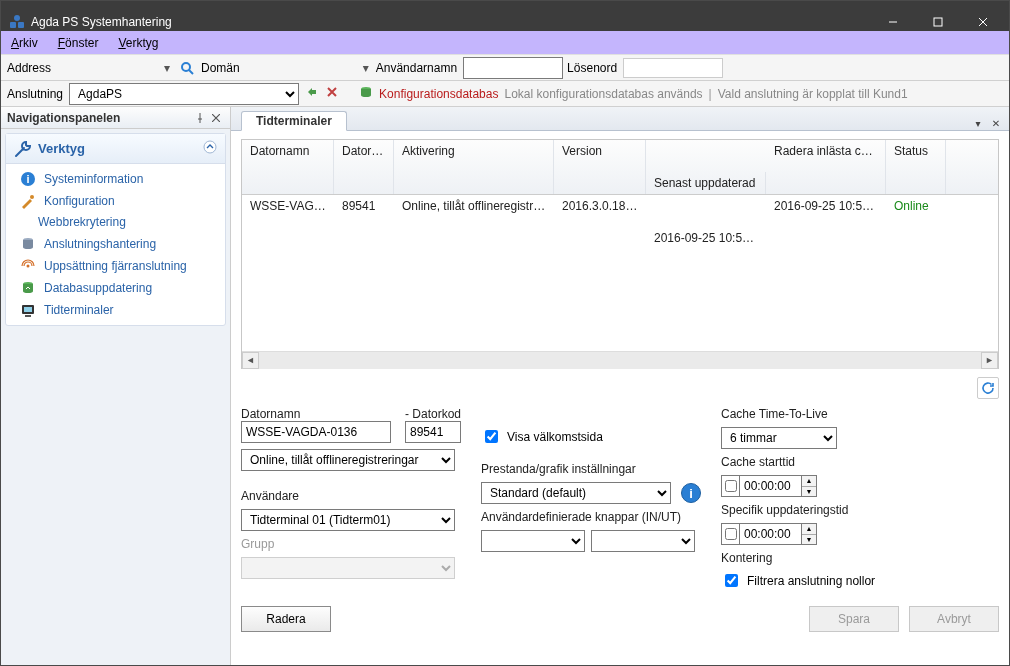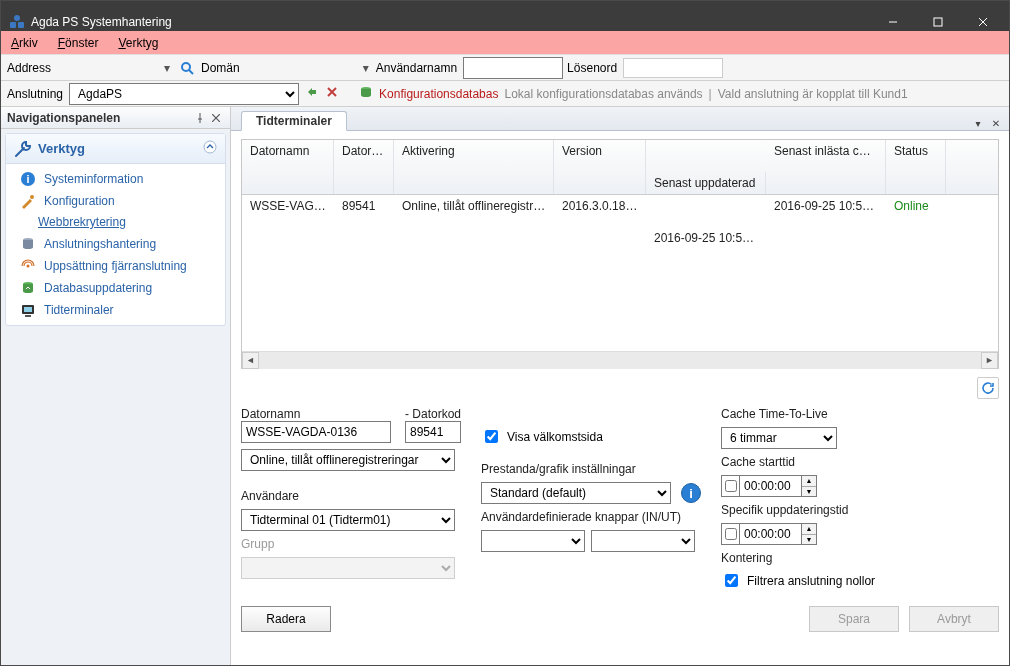--- a/index.html
+++ b/index.html
@@ -3,21 +3,21 @@
 <meta charset="utf-8">
 <style>
   * { box-sizing: border-box; font-family: "Segoe UI", Tahoma, sans-serif; }
   html,body { margin:0; padding:0; height:100%; background:#fff; }
   .window { width:1010px; height:666px; background:#fff; display:flex; flex-direction:column; border:1px solid #4a4a4a; }
   .titlebar { height:30px; background:#3c3c3c; color:#fff; display:flex; align-items:center; padding:12px 4px 0 8px; flex:0 0 auto; }
   .titlebar .app-icon { width:16px; height:16px; margin-right:6px; display:flex; }
   .titlebar .title { font-size:12px; flex:1; }
   .titlebar .win-btn { width:45px; height:30px; display:flex; align-items:center; justify-content:center; cursor:pointer; }
   .win-btn svg { stroke:#fff; }
-  .menubar { height:24px; background:#fca5a5; display:flex; align-items:center; border-bottom:1px solid #e0e0e0; flex:0 0 auto; }
+  .menubar { height:24px; background:#c4b5fd; display:flex; align-items:center; border-bottom:1px solid #e0e0e0; flex:0 0 auto; }
   .menubar .menu-item { padding:0 10px; font-size:12px; height:100%; display:flex; align-items:center; cursor:pointer; }
   .menu-item u { text-decoration:underline; }
   .toolbar { height:26px; background:#f5f5f5; border-bottom:1px solid #d0d0d0; display:flex; align-items:center; font-size:12px; gap:4px; padding:0 6px; flex:0 0 auto; }
   .toolbar label { margin-right:2px; }
   .toolbar input, .toolbar select { font-size:12px; height:20px; border:1px solid #ccc; padding:0 4px; }
   .toolbar .dd { width:12px; text-align:center; cursor:pointer; color:#555; }
   .toolbar .icon-btn { width:20px; height:20px; display:flex; align-items:center; justify-content:center; cursor:pointer; border:1px solid transparent; border-radius:2px; }
   .toolbar2 { height:26px; background:#f5f5f5; border-bottom:1px solid #d0d0d0; display:flex; align-items:center; font-size:12px; padding:0 6px; gap:6px; flex:0 0 auto; }
   .toolbar2 select { font-size:12px; height:22px; border:1px solid #7a7a7a; background:#fff; }
   .toolbar2 .sep { color:#999; }
@@ -28,21 +28,21 @@
   .navpanel .nav-header { height:22px; background:linear-gradient(#fdfdfd,#e9eef4); border-bottom:1px solid #ccc; display:flex; align-items:center; padding:0 6px; font-size:12px; font-weight:700; color:#333; }
   .nav-header .spacer { flex:1; }
   .nav-header .pin, .nav-header .close { width:16px; height:16px; display:flex; align-items:center; justify-content:center; cursor:pointer; }
   .nav-group { margin:4px; background:#fff; border:1px solid #d6deeb; border-radius:3px; }
   .nav-group-header { height:30px; display:flex; align-items:center; gap:6px; padding:0 8px; background:linear-gradient(#f7fbff,#e6eef8); color:#2a63a8; font-weight:600; font-size:13px; border-bottom:1px solid #d6deeb; cursor:pointer; }
   .nav-group-header .wrench { width:18px; height:18px; }
   .nav-group-header .chev { margin-left:auto; }
   .nav-items { padding:4px 0; }
   .nav-item { display:flex; align-items:center; gap:8px; padding:3px 8px 3px 14px; font-size:12px; color:#2a63a8; cursor:pointer; line-height:15px; }
   .nav-item .nicon { width:16px; height:16px; flex:0 0 16px; }
-  .nav-sub { padding-left:32px; font-size:12px; color:#2a63a8; cursor:pointer;text-decoration:underline; }
+  .nav-sub { padding-left:32px; font-size:12px; color:#2a63a8; cursor:pointer; }
   .main { flex:1; display:flex; flex-direction:column; min-width:0; }
   .tabbar { height:24px; display:flex; align-items:flex-end; background:linear-gradient(#f0f3f7,#e3e8ef); border-bottom:1px solid #b7c1cf; padding-left:10px; position:relative; }
   .tab { background:#fff; border:1px solid #b7c1cf; border-bottom-color:#fff; border-radius:3px 3px 0 0; padding:2px 14px; font-size:12px; font-weight:600; color:#333; position:relative; top:1px; }
   .tabbar .tab-tools { margin-left:auto; display:flex; gap:4px; padding-right:6px; }
   .tab-tools span { width:14px; height:14px; display:flex; align-items:center; justify-content:center; cursor:pointer; font-size:10px; color:#444; }
   .content { flex:1; display:flex; flex-direction:column; padding:8px 10px; gap:8px; min-height:0; }
   .grid-wrap { border:1px solid #c7c7c7; height:230px; display:flex; flex-direction:column; background:#fff; }
   .grid-header-row { display:flex; background:linear-gradient(#fdfdfd,#eef1f5); border-bottom:1px solid #ccc; font-size:12px; font-weight:500; color:#222; }
   .grid-header-row > div { padding:4px 8px; border-right:1px solid #e0e4ea; white-space:nowrap; overflow:hidden; text-overflow:ellipsis; }
   .grid-body { flex:1; overflow:hidden; }
@@ -262,21 +262,21 @@
 
       <div class="content">
 
         <div class="grid-wrap">
           <div class="grid-header-row">
             <div class="col0">Datornamn</div>
             <div class="col1">Datorkod</div>
             <div class="col2">Aktivering</div>
             <div class="col3">Version</div>
             <div class="col4">Senast uppdaterad</div>
-            <div class="col5">Senast inlästa cache</div>
+            <div class="col5">Radera inlästa cache</div>
             <div class="col6">Status</div>
           </div>
           <div class="grid-body">
             <div class="grid-row">
               <div class="col0">WSSE-VAGDA...</div>
               <div class="col1">89541</div>
               <div class="col2">Online, tillåt offlineregistreringar</div>
               <div class="col3">2016.3.0.18039</div>
               <div class="col4">2016-09-25 10:53:28</div>
               <div class="col5">2016-09-25 10:53:32</div>

